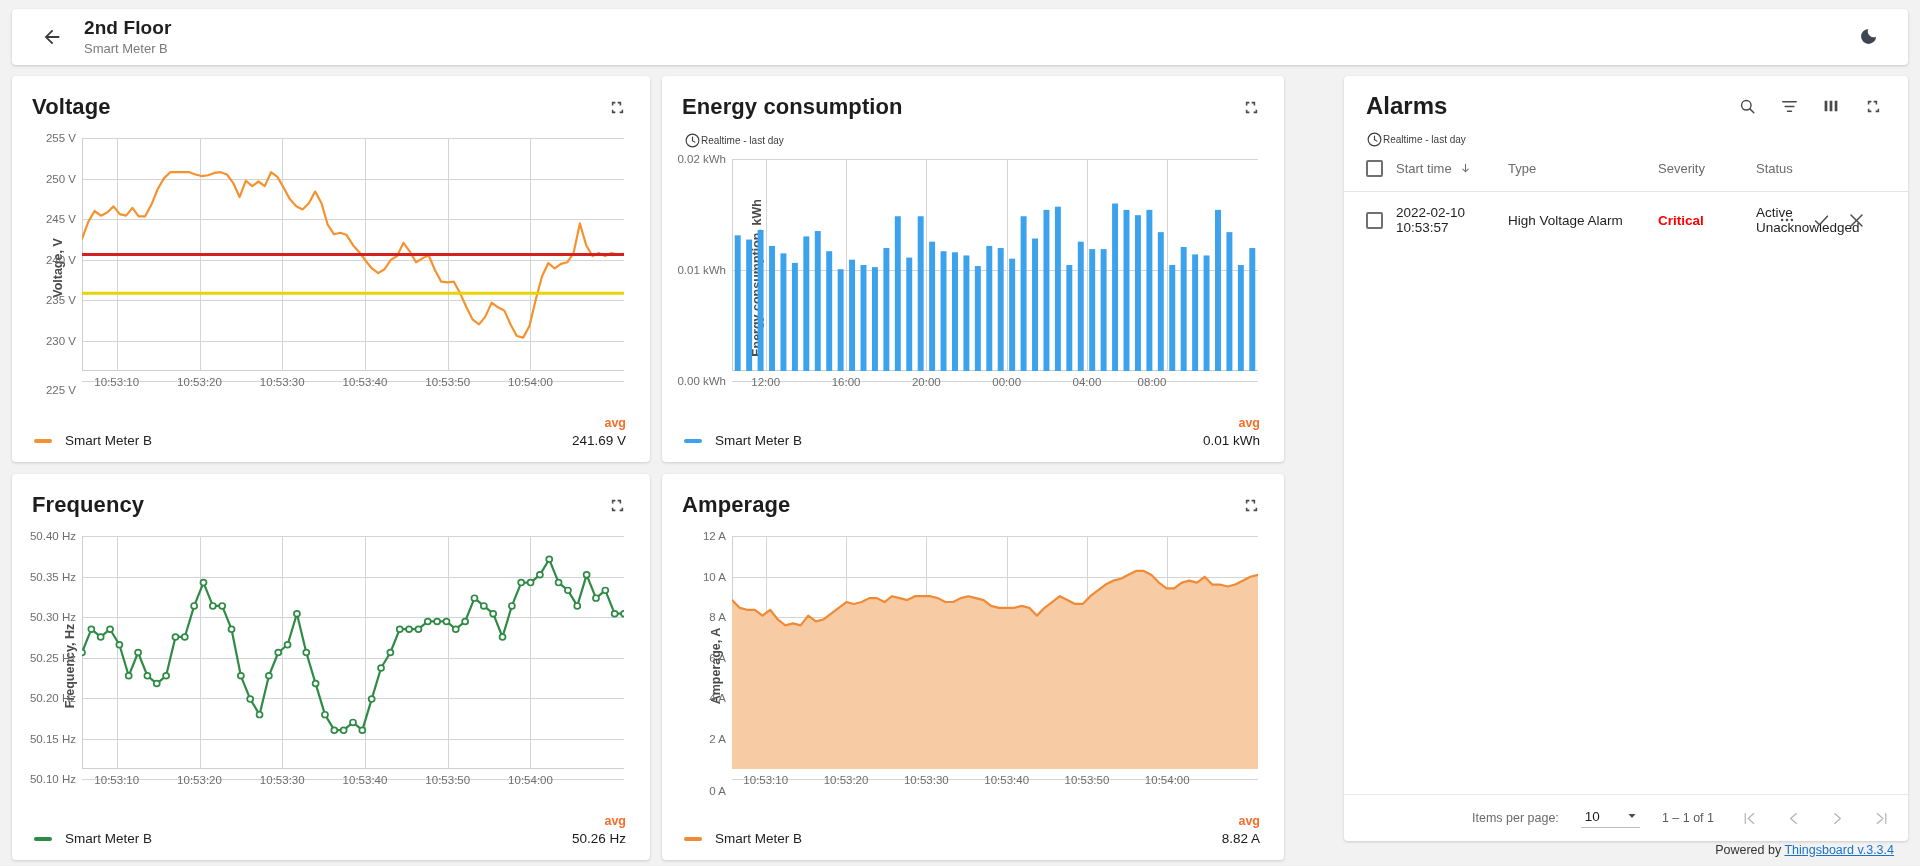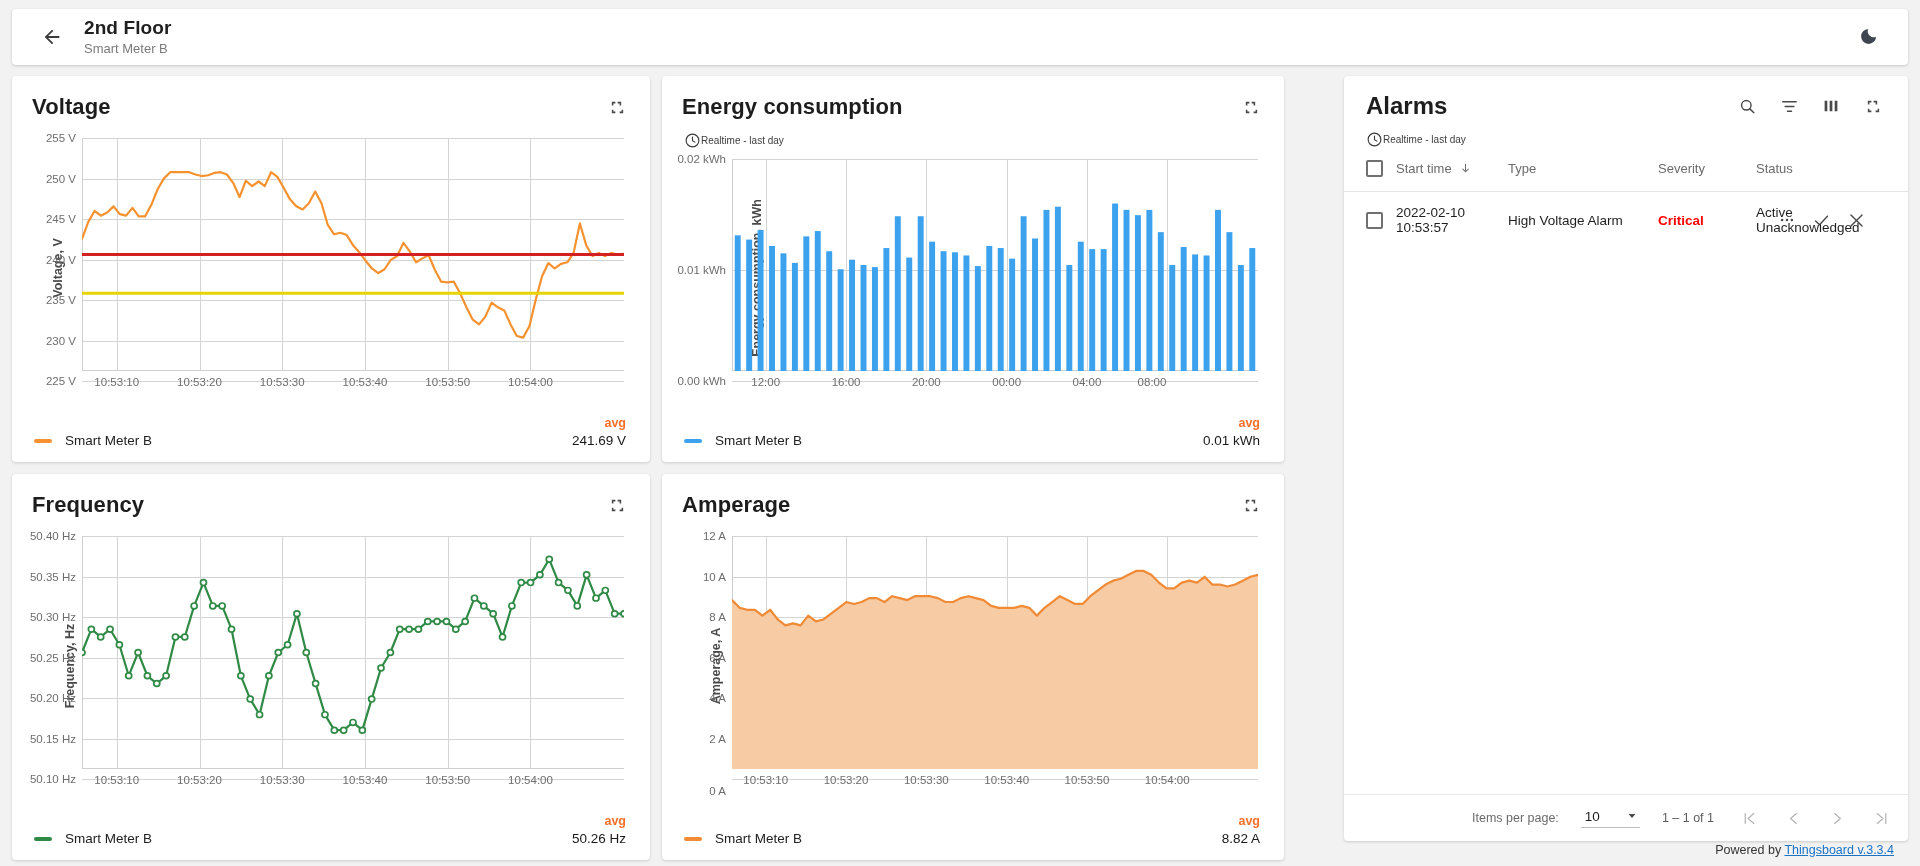--- a/index.html
+++ b/index.html
@@ -150,21 +150,21 @@
               <svg width="17" height="17" viewBox="0 0 24 24">
                 <path d="M4 9V4h5v2.2H6.2V9zm11 0V6.2h-2.8V4h5v5zM4 20v-5h2.2v2.8H9V20zm11 0v-2.2h2.8V15H20v5z" fill="#2a2a2a"></path>
               </svg>
             </div>
           </div>
           <div class="chart-wrap">
             <div class="chart-inner">
               <div class="yaxis-title">Voltage, V</div>
               <div class="plot-box" id="plot-voltage">
                   <div class="gridline-h" style="top: 243px;"></div>
-                  <div class="ytick" style="top: 243px;">225 V</div>
+                  <div class="ytick" style="top: 252px;">225 V</div>
                   <div class="gridline-h" style="top: 202.5px;"></div>
                   <div class="ytick" style="top: 202.5px;">230 V</div>
                   <div class="gridline-h" style="top: 162px;"></div>
                   <div class="ytick" style="top: 162px;">235 V</div>
                   <div class="gridline-h" style="top: 121.5px;"></div>
                   <div class="ytick" style="top: 121.5px;">240 V</div>
                   <div class="gridline-h" style="top: 81px;"></div>
                   <div class="ytick" style="top: 81px;">245 V</div>
                   <div class="gridline-h" style="top: 40.5px;"></div>
                   <div class="ytick" style="top: 40.5px;">250 V</div>

